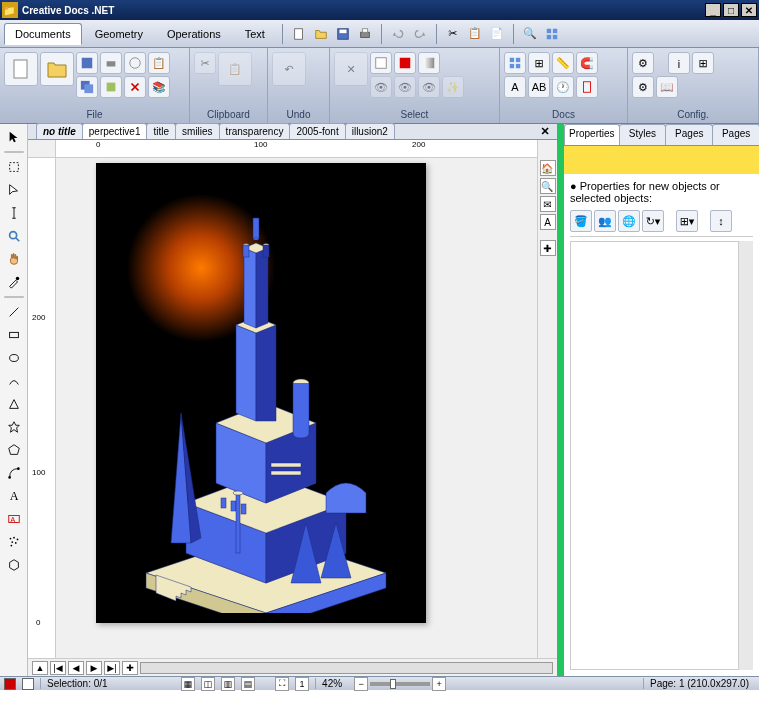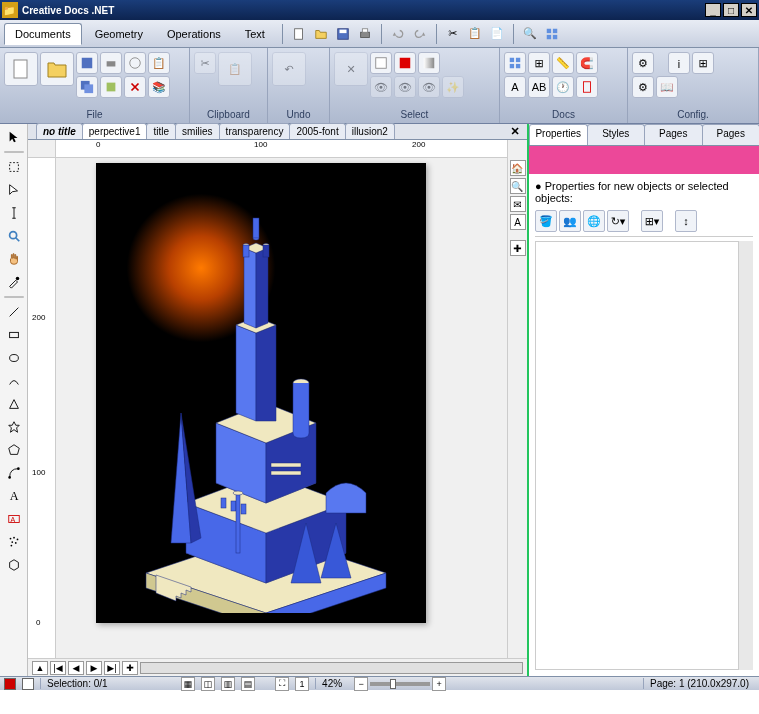--- a/index.html
+++ b/index.html
@@ -62,21 +62,21 @@
 
 .vcontrols { width: 20px; background: #f0f0f0; border-left: 1px solid #ccc; display: flex; flex-direction: column; align-items: center; padding: 2px 0; gap: 2px; }
 .vctrl { width: 16px; height: 16px; background: #fff; border: 1px solid #999; display: flex; align-items: center; justify-content: center; font-size: 10px; cursor: pointer; }
 
 
 .hnav { height: 18px; background: #f0f0f0; border-top: 1px solid #ccc; display: flex; align-items: center; padding: 0 4px; gap: 2px; }
 .hnav-btn { width: 16px; height: 14px; background: #fff; border: 1px solid #999; display: flex; align-items: center; justify-content: center; font-size: 9px; cursor: pointer; }
 .hnav-scroll { flex: 1; height: 12px; background: #e0e0e0; border: 1px solid #999; }
 
 
-.rightpanel { width: 232px; background: #ec4899; border-left: 2px solid #22c55e; display: flex; flex-direction: column; }
+.rightpanel { width: 202px; background: #fde047; border-left: 7px solid #22c55e; display: flex; flex-direction: column; }
 .panel-tabs { display: flex; height: 22px; background: #e0e4ec; border-bottom: 1px solid #8090a8; }
 .panel-tab { flex: 1; padding: 3px 4px; text-align: center; border: 1px solid #98a4bc; border-bottom: none; background: #e8ecf4; cursor: pointer; font-size: 10px; border-radius: 3px 3px 0 0; margin-right: -1px; }
 .panel-tab.active { background: #fff; }
 .panel-body { flex: 1; background: #fff; padding: 6px; display: flex; flex-direction: column; margin-top: 28px; }
 .panel-heading { font-size: 11px; margin-bottom: 6px; }
 .panel-toolbar { display: flex; gap: 2px; margin-bottom: 4px; padding-bottom: 4px; border-bottom: 1px solid #ccc; }
 .ptbtn { width: 22px; height: 22px; background: #f0f3f8; border: 1px solid #b0b8cc; border-radius: 2px; display: flex; align-items: center; justify-content: center; cursor: pointer; font-size: 11px; }
 .panel-content { flex: 1; background: #fff; border: 1px solid #ccc; }
 .panel-scroll { width: 14px; background: #e8e8e8; }
 

